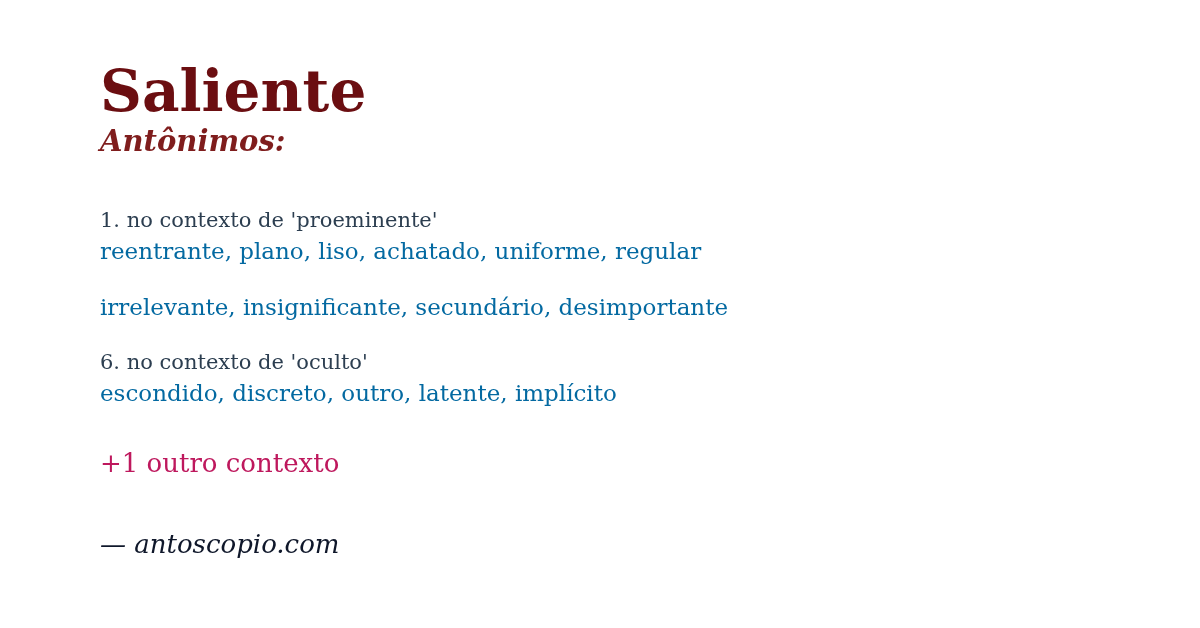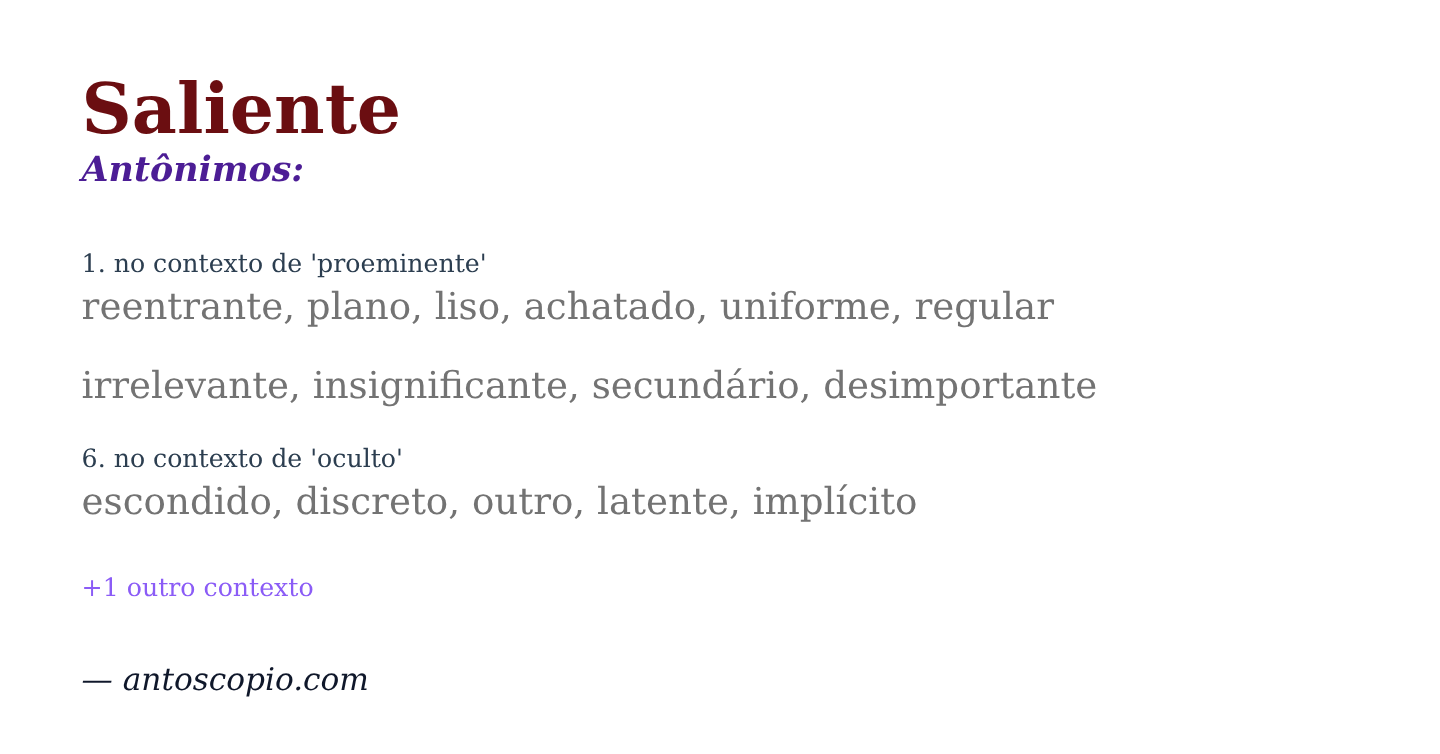--- a/index.html
+++ b/index.html
@@ -10,62 +10,62 @@
     width: 1200px;
     height: 628px;
     background: #ffffff;
     overflow: hidden;
     font-family: "DejaVu Serif", serif;
   }
   .card {
     box-sizing: border-box;
     width: 1200px;
     height: 628px;
-    padding: 62px 60px 0 68px;
+    padding: 62px 60px 0 100px;
   }
   .title {
     margin: 0;
     font-size: 58px;
     line-height: 1.0;
     font-weight: 700;
     color: #6b0e11;
     letter-spacing: 0;
   }
   .subtitle {
     margin: 6px 0 0 0;
     font-size: 29px;
     line-height: 1.1;
     font-weight: 700;
     font-style: italic;
-    color: #4c1d95;
+    color: #7f1d1d;
   }
   .sections {
     margin-top: 49px;
   }
   .section {
     margin-bottom: 27px;
   }
   .context {
     margin: 0 0 3px 0;
     font-size: 21px;
     line-height: 1.3;
     color: #2c3e50;
   }
   .antonyms {
     margin: 0;
-    font-size: 31px;
+    font-size: 23px;
     line-height: 1.25;
-    color: #737373;
+    color: #0369a1;
   }
   .more-contexts {
     display: inline-block;
     margin: 12px 0 0 0;
-    font-size: 21px;
+    font-size: 26px;
     line-height: 1.3;
-    color: #8b5cf6;
+    color: #be185d;
     text-decoration: none;
     cursor: pointer;
   }
   .attribution {
     margin: 48px 0 0 0;
     font-size: 26px;
     line-height: 1.2;
     font-style: italic;
     color: #0f172a;
   }

